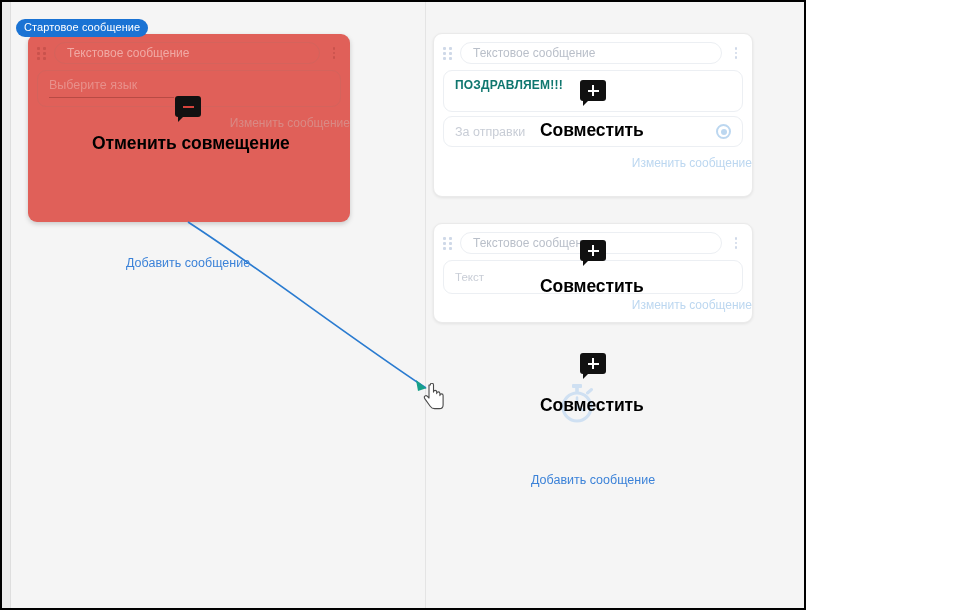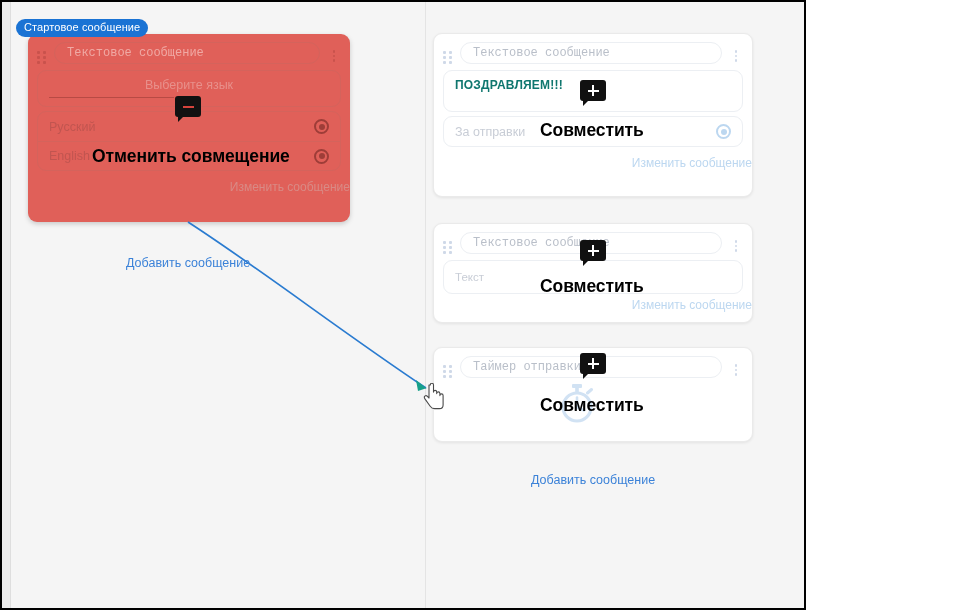--- a/index.html
+++ b/index.html
@@ -74,23 +74,22 @@
     box-shadow: 0 1px 3px rgba(0,0,0,0.08);
   }
   .card.red {
     background: #e06059;
     box-shadow: 0 2px 5px rgba(0,0,0,0.18);
   }
 
   
   .card-head {
     display: flex;
-    align-items: flex-end;
+    align-items: center;
     padding: 8px 9px 3px 9px;
-    font-family: Liberation Mono, monospace;
   }
   .drag-handle {
     width: 11px; height: 13px;
     display: grid;
     grid-template-columns: 3px 3px;
     grid-template-rows: 3px 3px 3px;
     gap: 2px 3px;
     flex: 0 0 auto;
     margin-right: 6px;
   }
@@ -125,21 +124,21 @@
   .kebab i { width: 2.5px; height: 2.5px; border-radius: 50%; background: #cfd9e8; }
   .card.red .kebab i { background: #c9524c; }
 
   
   .body-box {
     margin: 3px 9px 0 9px;
     border: 1px solid #eceff3;
     border-radius: 9px;
     padding: 7px 11px 8px 11px;
   }
-  .card.red .body-box { border-color: #d4635c; text-align: center; }
+  .card.red .body-box { border-color: #d4635c; }
 
   .body-line-strong {
     font-size: 12px; font-weight: bold;
     color: #0f766e; letter-spacing: .2px;
     margin-bottom: 11px;
     white-space: nowrap; overflow: hidden;
   }
   .body-line {
     font-size: 11.5px; color: #c8cdd6;
     white-space: nowrap; overflow: hidden;
@@ -290,45 +289,31 @@
           <i></i>
           <i></i>
       </span>
     </div>
 
     <div class="body-box" style="padding-bottom:6px;">
       <div class="lang-label">Выберите язык</div>
       <div class="lang-underline"></div>
     </div>
 
-    <div class="opt-box">
-      <div class="opt-row">
-        <span>Русский</span>
-        <span class="radio">
-            <i></i>
-          </span>
-      </div>
-      <div class="opt-row">
-        <span>English</span>
-        <span class="radio">
-            <i></i>
-          </span>
-      </div>
-    </div>
 
     <div class="card-foot">Изменить сообщение</div>
   </div>
 
   <div class="bubble minus" style="left:173px; top:94px;">
     <span class="sign">
         <span class="h"></span>
       </span>
   </div>
 
-  <div class="overlay-label" style="left:90px; top:144px;">Отменить совмещение</div>
+  <div class="overlay-label" style="left:90px; top:131px;">Отменить совмещение</div>
 
   <div class="card white" style="left:431px; top:31px; width:320px; height:164px;">
 
     <div class="card-head">
       <span class="drag-handle">
         <i></i>
           <i></i>
           <i></i>
           <i></i>
           <i></i>
@@ -393,39 +378,20 @@
   </div>
 
   <div class="bubble" style="left:578px; top:238px;">
     <span class="sign">
         <span class="h"></span>
         <span class="v"></span>
       </span>
   </div>
   <div class="overlay-label" style="left:538px; top:274px;">Совместить</div>
 
-  <div class="card white" style="left:431px; top:345px; width:320px; height:95px;">
-
-    <div class="card-head">
-      <span class="drag-handle">
-        <i></i>
-          <i></i>
-          <i></i>
-          <i></i>
-          <i></i>
-          <i></i>
-      </span>
-      <span class="title-pill">Таймер отправки</span>
-      <span class="kebab">
-        <i></i>
-          <i></i>
-          <i></i>
-      </span>
-    </div>
-  </div>
 
   <svg class="stopwatch" style="left:556px; top:381px;" width="38" height="40" viewBox="0 0 38 40">
     <rect x="14" y="1" width="10" height="4" rx="1" fill="#c9ddf2"></rect>
     <rect x="17.2" y="4" width="3.6" height="5" fill="#c9ddf2"></rect>
     <circle cx="19" cy="24" r="14" fill="none" stroke="#c9ddf2" stroke-width="3.2"></circle>
     <line x1="19" y1="24" x2="19" y2="14.5" stroke="#c9ddf2" stroke-width="2.6" stroke-linecap="round"></line>
     <line x1="19" y1="24" x2="26" y2="27.5" stroke="#c9ddf2" stroke-width="2.6" stroke-linecap="round"></line>
     <line x1="29.5" y1="10" x2="33.5" y2="6.5" stroke="#c9ddf2" stroke-width="3" stroke-linecap="round"></line>
   </svg>
 

